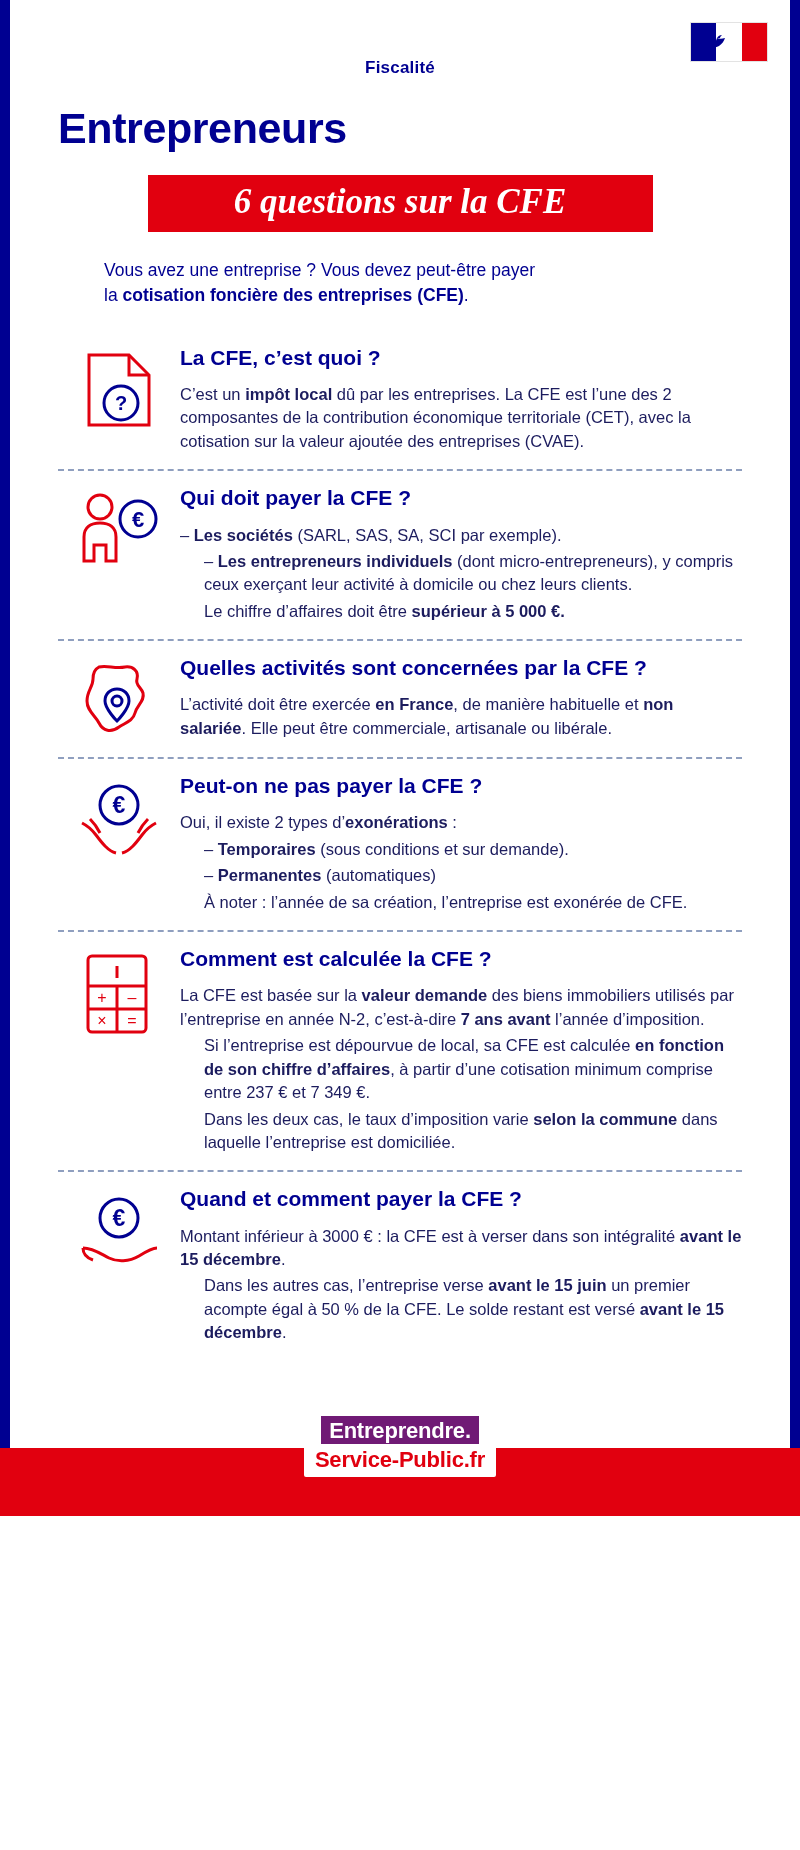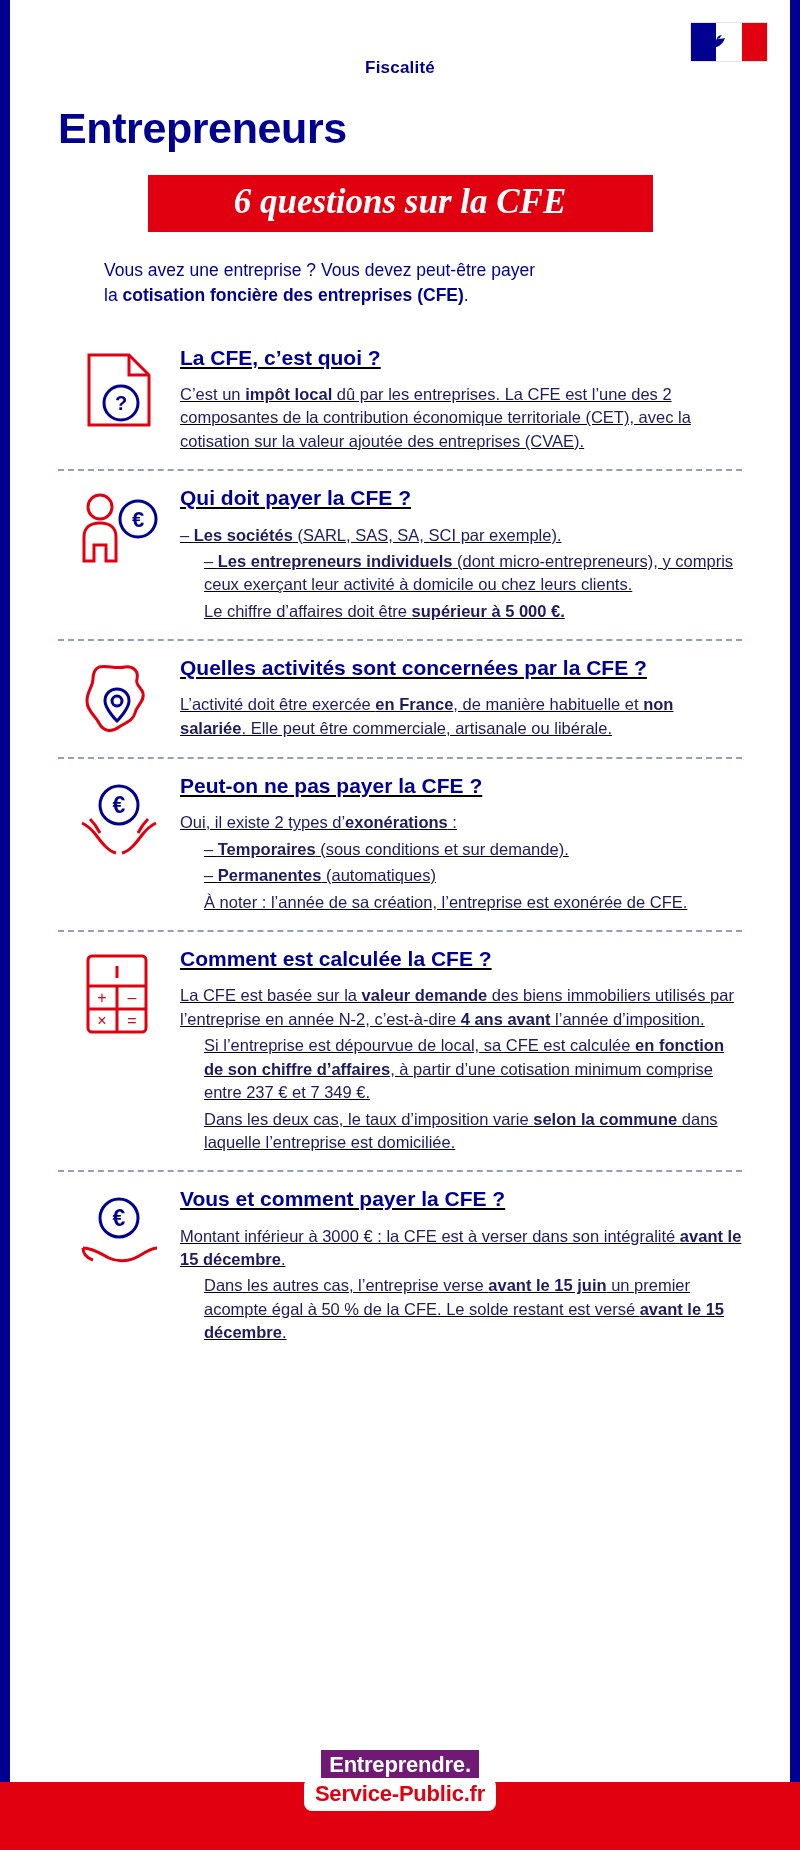--- a/index.html
+++ b/index.html
@@ -10,21 +10,21 @@
   body {
     font-family: "Liberation Sans", sans-serif;
     width: 800px;
     height: 1850px;
     overflow: hidden;
     position: relative;
   }
   .page {
     position: relative;
     width: 800px;
-    height: 1850px;
+    height: 1516px;
     background: #ffffff;
     box-sizing: border-box;
   }
   
   .rail {
     position: absolute;
     top: 0;
     bottom: 0;
     width: 10px;
     background: #000091;
@@ -116,21 +116,21 @@
     align-items: flex-start;
     padding: 14px 0 16px 0;
   }
   .qa .icon-col {
     width: 122px;
     flex: 0 0 122px;
     display: flex;
     justify-content: center;
     padding-top: 6px;
   }
-  .qa .text-col { flex: 1 1 auto; text-decoration: underline; }
+  .qa .text-col { flex: 1 1 auto; }
 
   .qa h2 {
     margin: 0 0 12px 0;
     color: #000091;
     font-size: 21px;
     font-weight: bold;
     line-height: 1.25;
   }
   .qa p {
     margin: 0;
@@ -162,21 +162,21 @@
     display: inline-block;
     letter-spacing: -0.2px;
   }
   .logo .line2 {
     background: #ffffff;
     color: #e1000f;
     font-weight: bold;
     font-size: 22px;
     padding: 2px 10px 3px 10px;
     display: inline-block;
-    border-radius: 7px;
+    border-radius: 1px;
     margin-top: -2px;
     letter-spacing: -0.2px;
     box-shadow: 0 0 0 1px #ffffff;
   }
   .footer-band {
     position: absolute;
     left: 0;
     right: 0;
     bottom: 0;
     height: 68px;
@@ -321,41 +321,41 @@
                 <line x1="35" y1="14" x2="35" y2="26" stroke="#e1000f" stroke-width="3"></line>
                 <text x="20" y="51" font-family="Liberation Sans, sans-serif" font-size="16" fill="#e1000f" text-anchor="middle">+</text>
                 <text x="50" y="51" font-family="Liberation Sans, sans-serif" font-size="16" fill="#e1000f" text-anchor="middle">–</text>
                 <text x="20" y="74" font-family="Liberation Sans, sans-serif" font-size="16" fill="#e1000f" text-anchor="middle">×</text>
                 <text x="50" y="74" font-family="Liberation Sans, sans-serif" font-size="16" fill="#e1000f" text-anchor="middle">=</text>
               </svg>
             </span>
           </div>
           <div class="text-col">
             <h2>Comment est calculée la CFE ?</h2>
-            <p>La CFE est basée sur la <b>valeur demande</b> des biens immobiliers utilisés par l’entreprise en année N-2, c’est-à-dire <b>4 ans avant</b> l’année d’imposition.</p>
+            <p>La CFE est basée sur la <b>valeur demande</b> des biens immobiliers utilisés par l’entreprise en année N-2, c’est-à-dire <b>7 ans avant</b> l’année d’imposition.</p>
             <p>Si l’entreprise est dépourvue de local, sa CFE est calculée <b>en fonction de son chiffre d’affaires</b>, à partir d’une cotisation minimum comprise entre 237 € et 7 349 €.</p>
             <p>Dans les deux cas, le taux d’imposition varie <b>selon la commune</b> dans laquelle l’entreprise est domiciliée.</p>
           </div>
         </div>
 
         <hr class="divider">
 
         <div class="qa">
           <div class="icon-col">
             <span>
               <svg width="84" height="80" viewBox="0 0 84 80" aria-hidden="true">
                 <circle cx="42" cy="26" r="19" fill="none" stroke="#000091" stroke-width="3"></circle>
                 <text x="42" y="34" font-family="Liberation Sans, sans-serif" font-size="23" font-weight="bold" fill="#000091" text-anchor="middle">€</text>
                 <path d="M6 56 C16 56 24 62 32 66 C40 70 52 70 62 64 C70 59 76 56 80 56" fill="none" stroke="#e1000f" stroke-width="3"></path>
                 <path d="M6 56 C6 62 10 66 16 68" fill="none" stroke="#e1000f" stroke-width="3"></path>
               </svg>
             </span>
           </div>
           <div class="text-col">
-            <h2>Vous et comment payer la CFE ?</h2>
+            <h2>Quand et comment payer la CFE ?</h2>
             <p>Montant inférieur à 3000 € : la CFE est à verser dans son intégralité <b>avant le 15 décembre</b>.</p>
             <p>Dans les autres cas, l’entreprise verse <b>avant le 15 juin</b> un premier acompte égal à 50 % de la CFE. Le solde restant est versé <b>avant le 15 décembre</b>.</p>
           </div>
         </div>
 
       </div>
     </div>
   </div>
 
   <div class="footer-band"></div>

